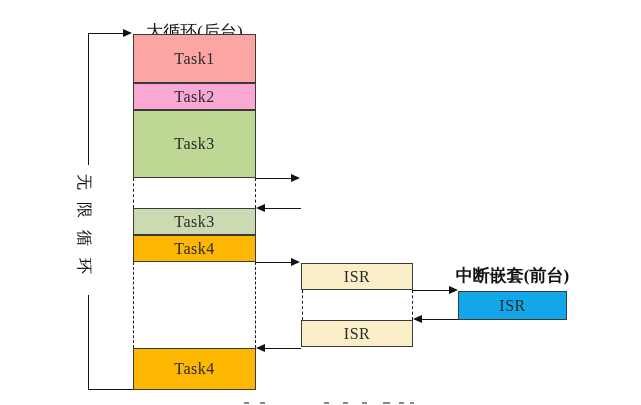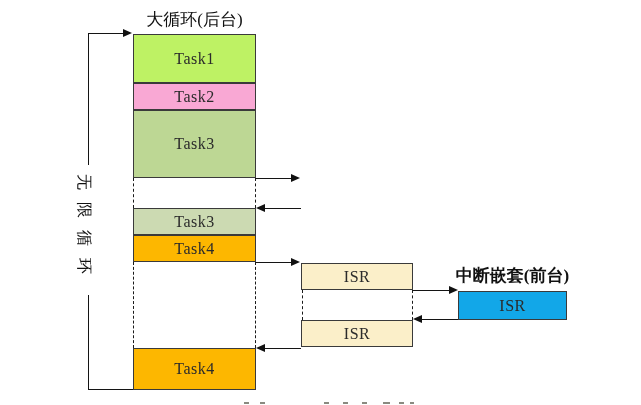--- a/index.html
+++ b/index.html
@@ -51,29 +51,29 @@
     line-height:20px;
     white-space:nowrap;
   }
   .remnant{position:absolute;top:402px;height:2px;background:#8a8a80;}
 </style>
 </head>
 <body>
 
 <div id="canvas">
 
-  <div class="heading" style="left:133px;top:8px;width:123px;">大循环(后台)</div>
+  <div class="heading" style="left:133px;top:20px;width:123px;">大循环(后台)</div>
 
   <div class="vline" style="left:88px;top:33px;height:356px;"></div>
   <div class="hline" style="left:88px;top:33px;width:37px;"></div>
   <div class="ah-right" style="left:123px;top:29px;"></div>
   <div class="hline" style="left:88px;top:389px;width:45px;"></div>
   <div class="loop-label">无限循环</div>
 
-  <div class="box" style="left: 133px; top: 34px; width: 123px; height: 49px; background: #bef264;">
+  <div class="box" style="left: 133px; top: 34px; width: 123px; height: 49px; background: #fca5a5;">
     <span>Task1</span>
   </div>
   <div class="box" style="left: 133px; top: 83px; width: 123px; height: 27px; background: #f9a8d4;">
     <span>Task2</span>
   </div>
   <div class="box" style="left: 133px; top: 110px; width: 123px; height: 68px; background: rgb(189, 215, 148);">
     <span>Task3</span>
   </div>
   <div class="box" style="left: 133px; top: 208px; width: 123px; height: 27px; background: rgb(204, 218, 178);">
     <span>Task3</span>

